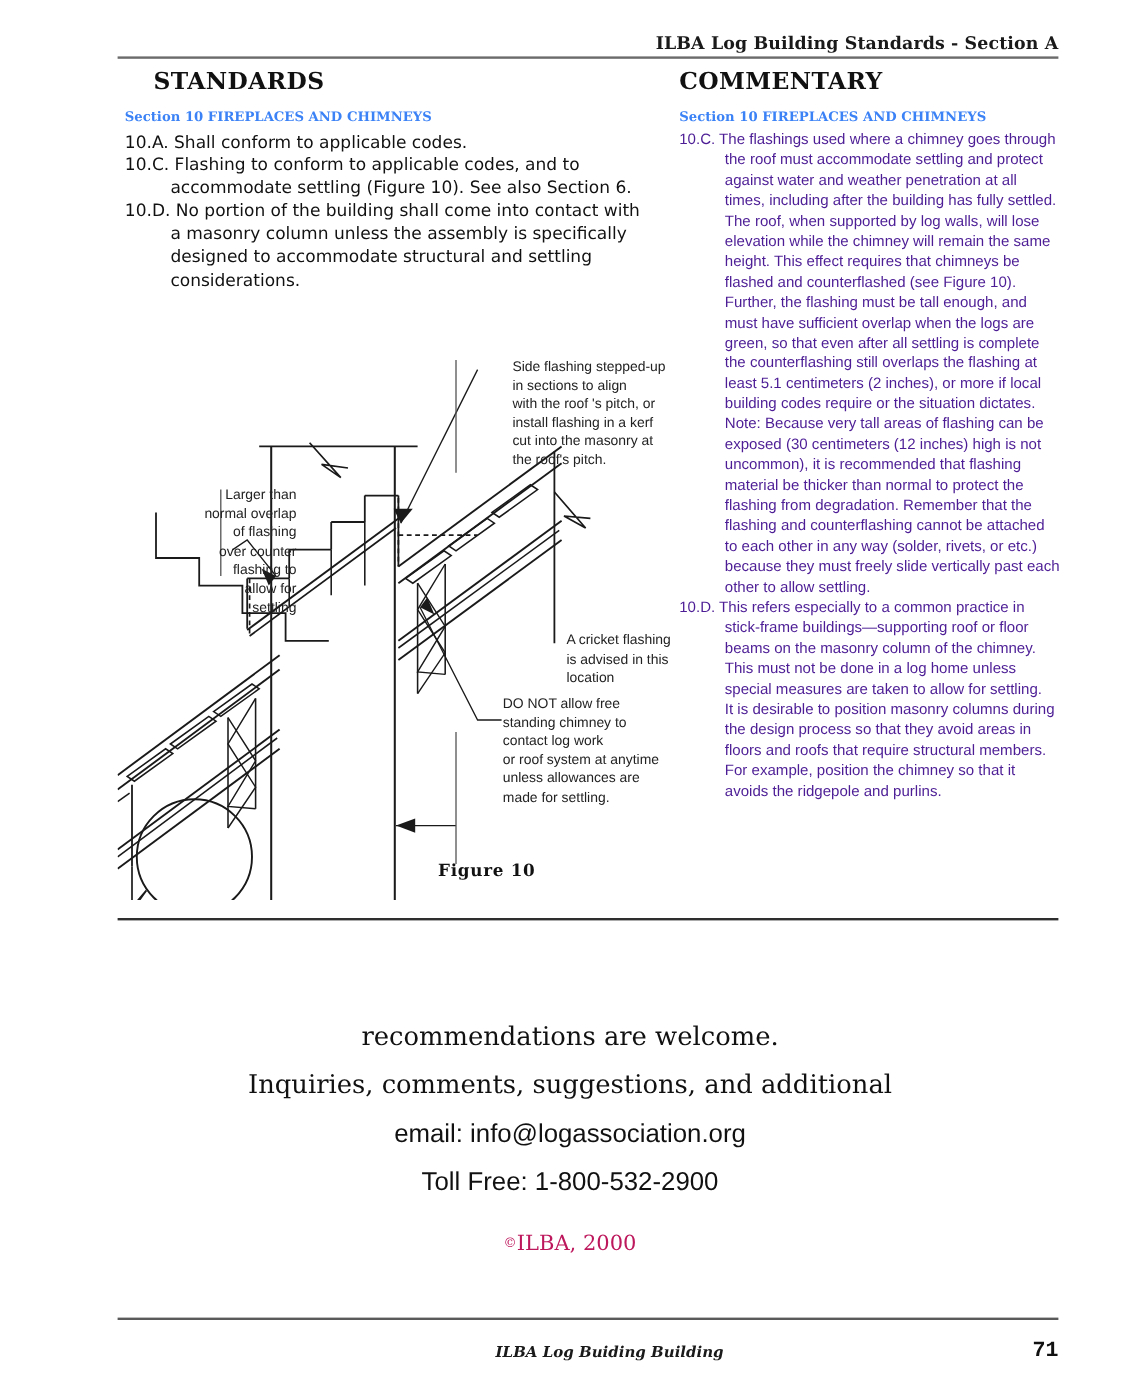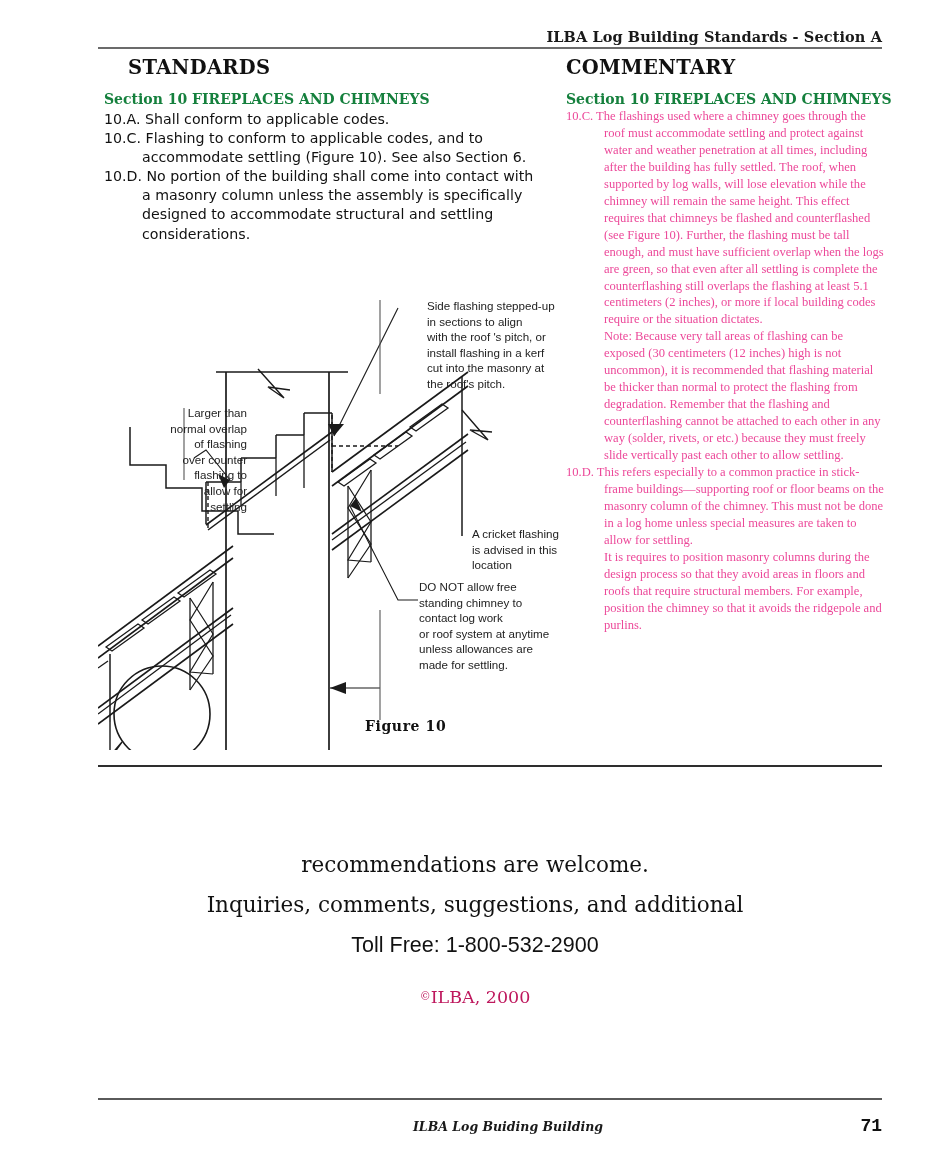--- a/index.html
+++ b/index.html
@@ -51,45 +51,45 @@
     letter-spacing: 0.3px;
     color: #111;
   }
   .col-left-head  { left: 104px; top: 56px; margin-left: 24px; }
   .col-right-head { left: 566px; top: 56px; }
 
   .sec-head {
     position: absolute;
     font-family: "DejaVu Serif", serif;
     font-weight: bold;
-    font-size: 14px;
-    color: #15803d;
+    font-size: 11px;
+    color: #3b82f6;
   }
   .sec-head-left  { left: 104px; top: 91px; }
   .sec-head-right { left: 566px; top: 91px; }
 
   .body-left {
     position: absolute;
     left: 104px;
     top: 110px;
     width: 436px;
     font-family: "DejaVu Sans", sans-serif;
     font-size: 14.2px;
     line-height: 19.1px;
     color: #111;
   }
   .body-right {
     position: absolute;
     left: 566px;
     top: 108px;
     width: 318px;
-    font-family: Liberation Serif, serif;
+    font-family: Liberation Sans, sans-serif;
     font-size: 12.55px;
     line-height: 16.95px;
-    color: #ec4899;
+    color: #4c1d95;
   }
   .item {
     display: block;
     padding-left: 38px;
     text-indent: -38px;
     margin: 0;
   }
   .body-right .item { padding-left: 38px; text-indent: -38px; }
   .item.cont { text-indent: 0; }
 
@@ -191,21 +191,21 @@
     <span class="item">10.C. Flashing to conform to applicable codes, and to accommodate settling (Figure 10). See also Section 6.</span>
     <span class="item">10.D. No portion of the building shall come into contact with a masonry column unless the assembly is specifically designed to accommodate structural and settling considerations.</span>
   </div>
 
   <div class="col-head col-right-head">COMMENTARY</div>
   <div class="sec-head sec-head-right">Section 10 FIREPLACES AND CHIMNEYS</div>
   <div class="body-right">
     <span class="item">10.C. The flashings used where a chimney goes through the roof must accommodate settling and protect against water and weather penetration at all times, including after the building has fully settled. The roof, when supported by log walls, will lose elevation while the chimney will remain the same height. This effect requires that chimneys be flashed and counterflashed (see Figure 10). Further, the flashing must be tall enough, and must have sufficient overlap when the logs are green, so that even after all settling is complete the counterflashing still overlaps the flashing at least 5.1 centimeters (2 inches), or more if local building codes require or the situation dictates.</span>
     <span class="item cont">Note: Because very tall areas of flashing can be exposed (30 centimeters (12 inches) high is not uncommon), it is recommended that flashing material be thicker than normal to protect the flashing from degradation. Remember that the flashing and counterflashing cannot be attached to each other in any way (solder, rivets, or etc.) because they must freely slide vertically past each other to allow settling.</span>
     <span class="item">10.D. This refers especially to a common practice in stick-frame buildings—supporting roof or floor beams on the masonry column of the chimney. This must not be done in a log home unless special measures are taken to allow for settling.</span>
-    <span class="item cont">It is requires to position masonry columns during the design process so that they avoid areas in floors and roofs that require structural members. For example, position the chimney so that it avoids the ridgepole and purlins.</span>
+    <span class="item cont">It is desirable to position masonry columns during the design process so that they avoid areas in floors and roofs that require structural members. For example, position the chimney so that it avoids the ridgepole and purlins.</span>
   </div>
 
   <div class="figure-wrap">
     <svg width="448" height="460" viewBox="0 0 448 460">
       <g fill="none" stroke="#1a1a1a" stroke-width="1.5" stroke-linejoin="miter">
 
         <path d="M 0 356 L 135 256" stroke-width="1.6"></path>
         <path d="M 0 368 L 135 268" stroke-width="1.6"></path>
 
         <path d="M 8 357 L 40 334 L 46 338 L 14 361 Z" stroke-width="1.3"></path>
@@ -335,20 +335,21 @@
 unless allowances are
 made for settling.</div>
 
   <div class="fig-caption">Figure  10</div>
 
   <div class="rule rule-mid"></div>
 
   <div class="bottom">
     <div class="serif-line">recommendations are welcome.</div>
     <div class="serif-line">Inquiries, comments, suggestions, and additional</div>
+    <div class="sans-line">email: info@logassociation.org</div>
     <div class="sans-line">Toll Free: 1-800-532-2900</div>
     <div class="copyright"><span class="csym">©</span><span>ILBA, 2000</span></div>
   </div>
 
   <div class="rule rule-bot"></div>
   <div class="footer-text">ILBA Log Buiding Building</div>
   <div class="footer-page">71</div>
 
 </div>
 

